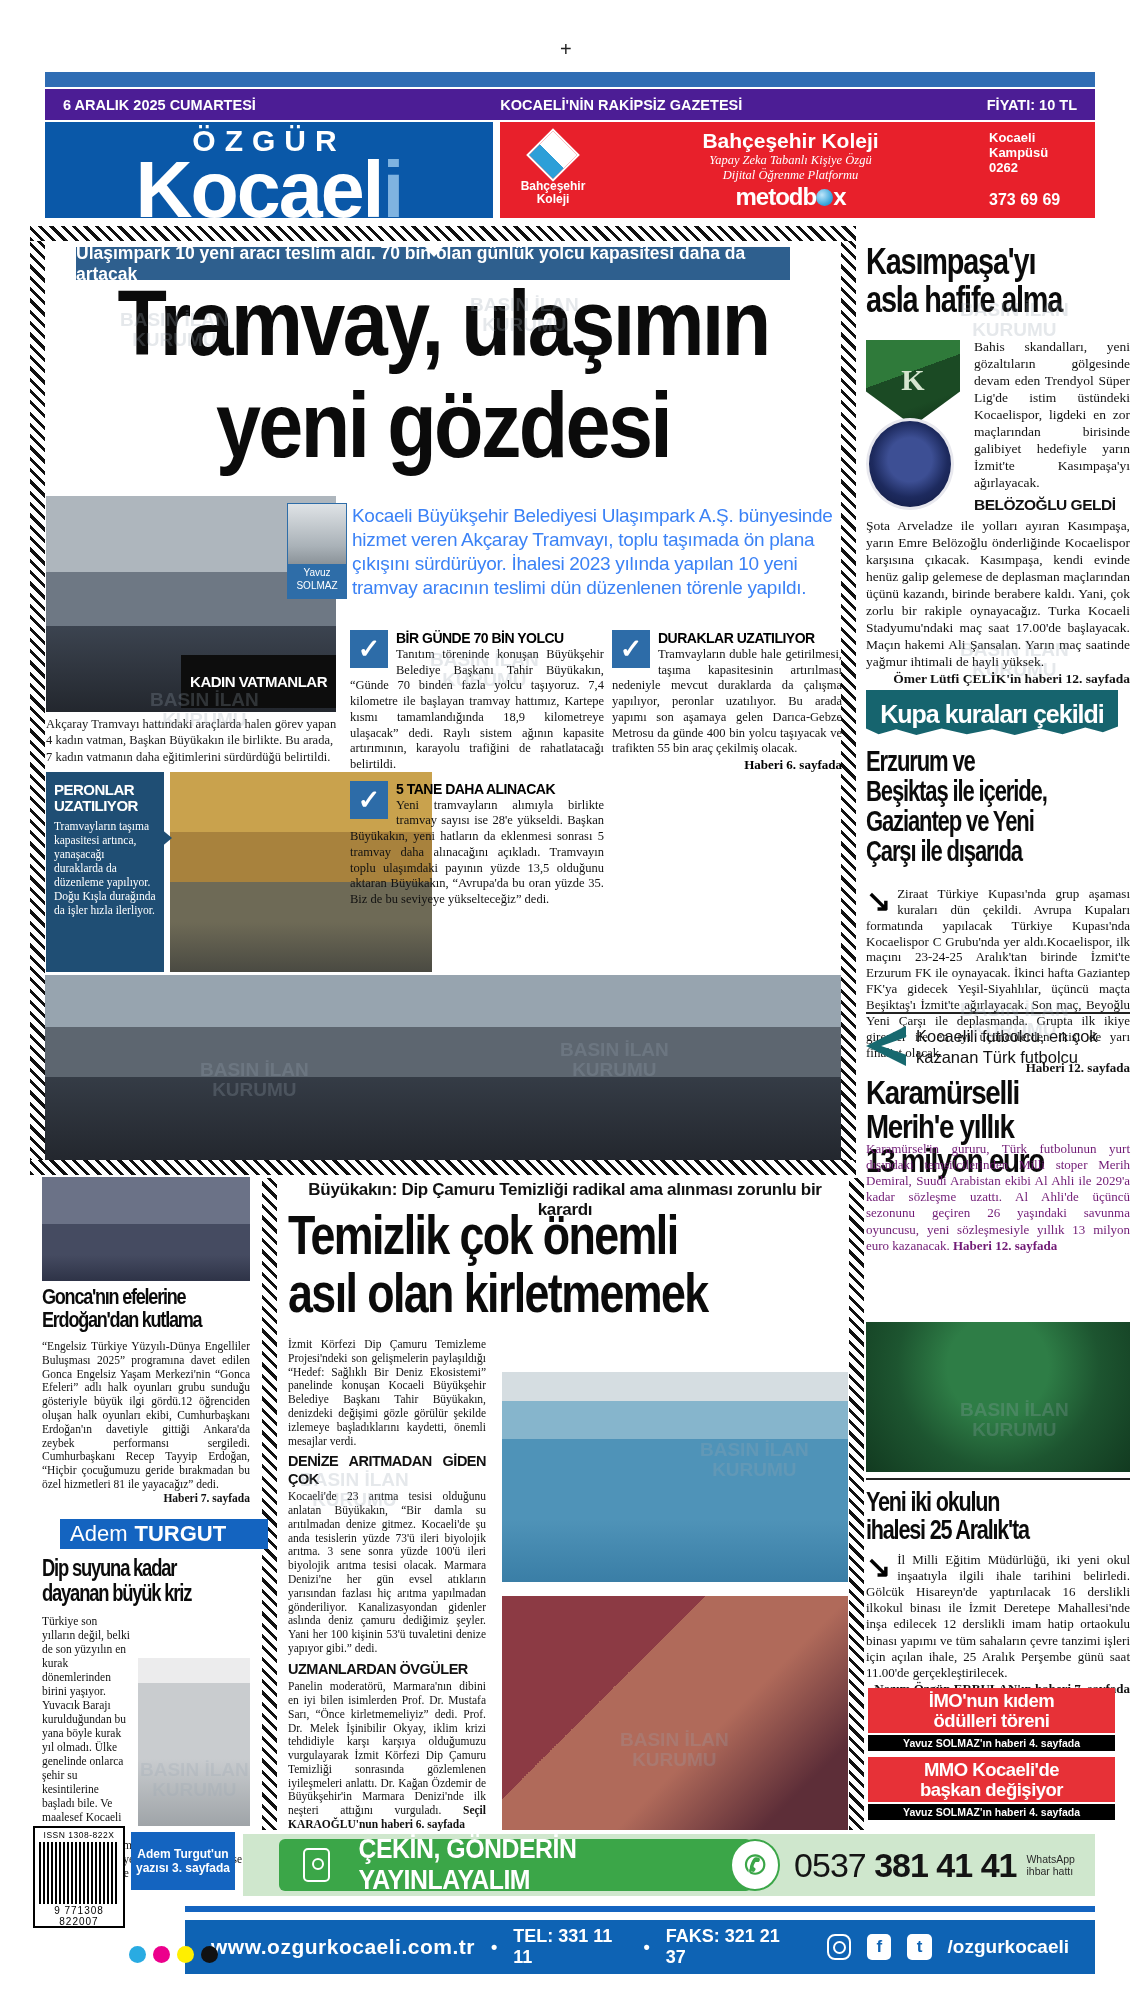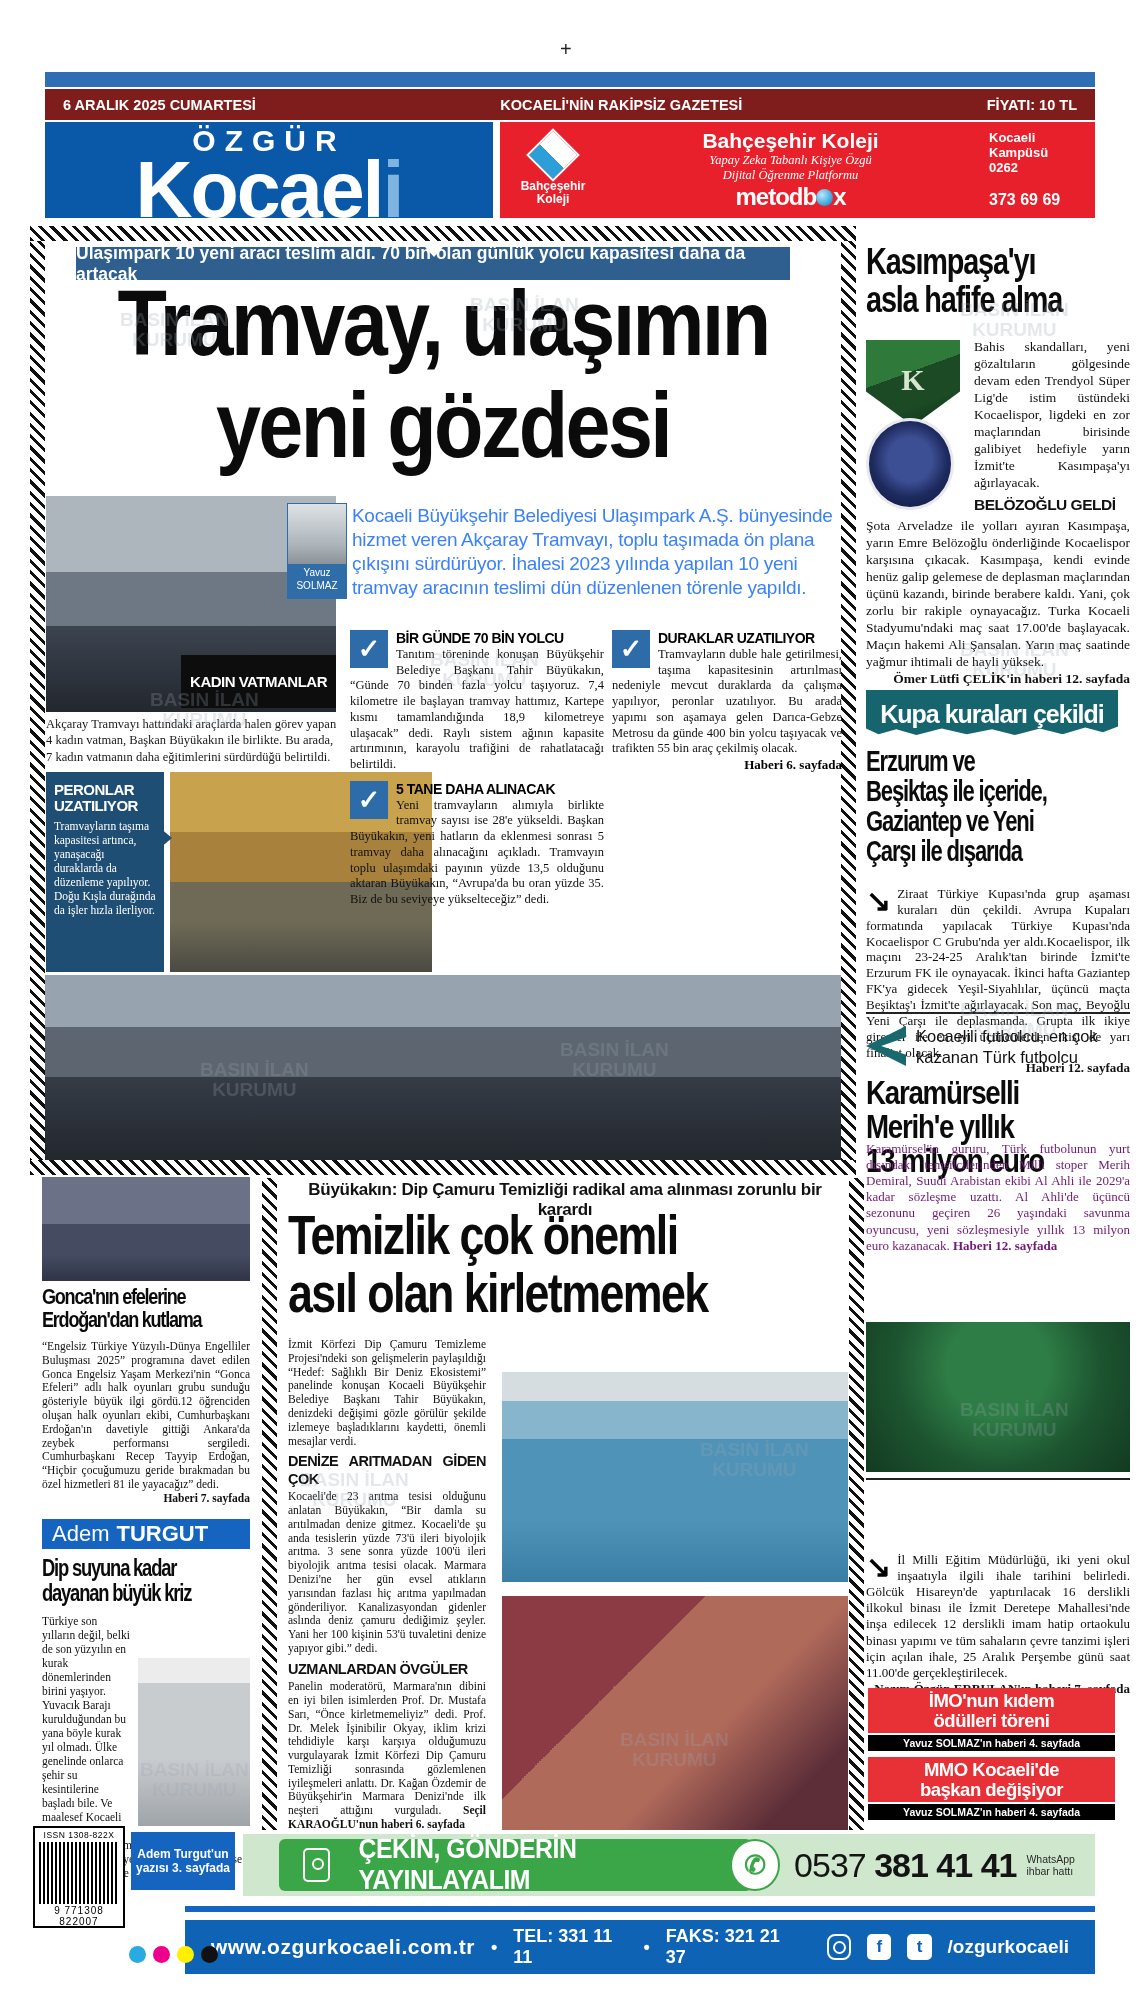--- a/index.html
+++ b/index.html
@@ -9,21 +9,21 @@
   .hatch{background:repeating-linear-gradient(45deg,#101010 0 3px,#ffffff 3px 8px);}
   .ph{background-size:cover;}
   .wm{position:absolute;z-index:40;color:#9aa7b3;opacity:.25;font-weight:bold;font-size:19px;
       line-height:1.05;white-space:pre;text-align:center;pointer-events:none;}
   .serif{font-family:"Liberation Serif",serif;}
   .more-r{display:block;text-align:right;font-weight:bold;font-family:"Liberation Serif",serif;}
   h1,h2,h3,h4,p{margin:0;padding:0;}
   
   #regTop{left:560px;top:38px;font-size:20px;color:#222;}
   #stripBlue{left:45px;top:72px;width:1050px;height:15px;background:#2f6db4;}
-  #topBar{left:45px;top:89px;width:1050px;height:31px;background:#7f1d1d;color:#fff;
+  #topBar{left:45px;top:89px;width:1050px;height:31px;background:#4c1d95;color:#fff;
           display:flex;align-items:center;justify-content:space-between;padding:3px 18px;box-sizing:border-box;
           font-size:14.5px;font-weight:bold;}
   #masthead{left:45px;top:122px;width:448px;height:96px;background:#0a58a8;color:#fff;text-align:center;overflow:hidden;}
   #mhKicker{font-size:30px;font-weight:900;letter-spacing:9px;margin-top:2px;}
   #mhTitle{font-size:79px;font-weight:900;line-height:.82;letter-spacing:-2px;}
   #mhTitle .lt{color:#7fb3e0;}
   #adBox{left:500px;top:122px;width:595px;height:96px;background:#e8202b;color:#fff;display:flex;
          align-items:center;padding:0 14px;box-sizing:border-box;gap:16px;}
   .adLogoWrap{width:78px;text-align:center;}
   .diamond{width:34px;height:34px;margin:2px auto 6px auto;transform:rotate(45deg);
@@ -128,21 +128,21 @@
          background:linear-gradient(180deg,#d5dde1 0 14%,#86b5cc 14% 32%,#4f93b8 32% 70%,#3a7ea6);}
   #phPanel{left:502px;top:1596px;width:346px;height:234px;
            background:linear-gradient(135deg,#8c3a44 0 35%,#b06a5a 35% 60%,#5d2e38 85%);}
   
   #phGonca{left:42px;top:1177px;width:208px;height:104px;
            background:linear-gradient(180deg,#6b7287 0 45%,#454b61 45% 75%,#2e3347);}
   #goncaHl{left:42px;top:1285px;width:212px;}
   #goncaHl span{font-size:22px;line-height:1.05;transform:scaleX(.82);}
   #goncaBody{left:42px;top:1340px;width:208px;font-family:"Liberation Serif",serif;font-size:11.5px;
              line-height:1.2;text-align:justify;color:#111;}
-  #ademBar{left:42px;top:1519px;width:208px;height:30px;background:#1464c0;color:#fff;display:flex;
+  #ademBar{left:60px;top:1519px;width:208px;height:30px;background:#1464c0;color:#fff;display:flex;
            align-items:center;padding-left:10px;box-sizing:border-box;font-size:22px;}
   #ademBar .fn{font-weight:300;margin-right:7px;}
   #ademBar .ln{font-weight:900;}
   #ademHl{left:42px;top:1556px;width:212px;}
   #ademHl span{font-size:23px;line-height:1.08;transform:scaleX(.8);}
   #ademBody{left:42px;top:1614px;width:208px;font-family:"Liberation Serif",serif;font-size:11.5px;
             line-height:1.22;color:#111;}
   #phAdem{float:right;width:112px;height:168px;margin:44px 0 0 5px;
           background:linear-gradient(180deg,#ececed 0 15%,#c9cccf 15% 60%,#9fa4a8);}
   
@@ -309,20 +309,22 @@
   <h2 id="merihHl" class="abs rHl"><span>Karamürselli
 Merih'e yıllık
 13 milyon euro</span></h2>
   <div id="merihBody" class="abs">
     <span>Karamürsel'in gururu, Türk futbolunun yurt dışındaki temsilcilerinden Milli stoper Merih Demiral, Suudi Arabistan ekibi Al Ahli ile 2029'a kadar sözleşme uzattı. Al Ahli'de üçüncü sezonunu geçiren 26 yaşındaki savunma oyuncusu, yeni sözleşmesiyle yıllık 13 milyon euro kazanacak.</span>
     <b style="font-family:'Liberation Serif',serif;">Haberi 12. sayfada</b>
   </div>
   <div id="phMerih" class="abs ph"></div>
   <div class="abs rDiv" style="top:1478px;"></div>
 
+  <h2 id="okulHl" class="abs rHl"><span>Yeni iki okulun
+ihalesi 25 Aralık'ta</span></h2>
   <div id="okulBody" class="abs">
     <span class="arrow-ic">↘</span>
     <span>İl Milli Eğitim Müdürlüğü, iki yeni okul inşaatıyla ilgili ihale tarihini belirledi. Gölcük Hisareyn'de yaptırılacak 16 derslikli ilkokul binası ile İzmit Deretepe Mahallesi'nde inşa edilecek 12 derslikli imam hatip ortaokulu binası yapımı ve tüm sahaların çevre tanzimi işleri için açılan ihale, 25 Aralık Perşembe günü saat 11.00'de gerçekleştirilecek.</span>
     <b class="more-r">Nazım Özgün ERBULAN'ın haberi 7. sayfada</b>
   </div>
 
   <div class="abs redBox" style="top:1688px;"><span>İMO'nun kıdem
 ödülleri töreni</span></div>
   <div class="abs blkBar" style="top:1735px;">
       <span>Yavuz SOLMAZ'ın haberi 4. sayfada</span>

